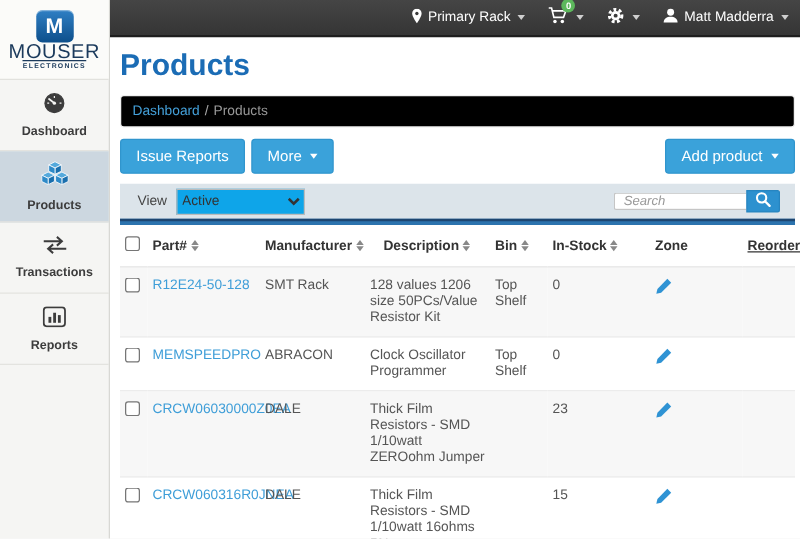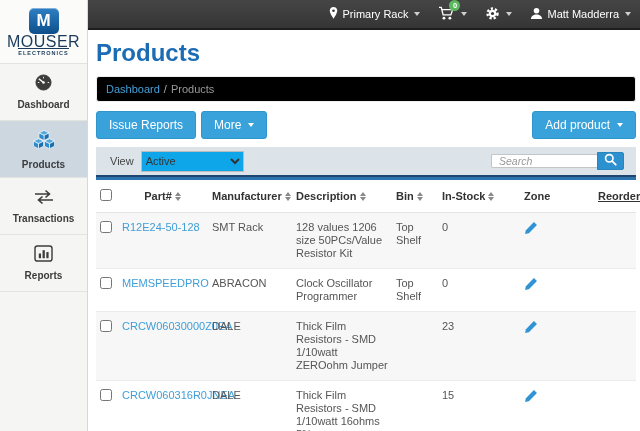--- a/index.html
+++ b/index.html
@@ -66,23 +66,23 @@
   .blue-divider { height:5px; background:#2c73ae; border-top:2px solid #1d4671; margin-bottom:0; }
 
   
   table { width:100%; border-collapse:collapse; font-size:11px; table-layout:fixed; }
   th { text-align:left; color:#333; font-weight:bold; padding:9px 4px; border-bottom:1px solid #e4e4e4;
     white-space:nowrap; }
   td { color:#555; padding:8px 4px; vertical-align:top; border-bottom:1px solid #ececec; line-height:13px; }
   tr.stripe td { background:#f7f7f7; }
   td a { color:#3f9ed8; text-decoration:none; }
   .col-check { width:22px; }
-  .col-part { width:90px;text-align:center; }
+  .col-part { width:90px; }
   .col-mfr { width:84px; }
-  .col-desc { width:100px; }
+  .col-desc { width:100px;text-align:center; }
   .col-bin { width:46px; }
   .col-stock { width:82px; }
   .col-edit { width:74px; }
   .col-reorder { text-align:left;text-decoration:underline; }
   .sort { display:inline-block; margin-left:3px; position:relative; width:7px; height:9px; vertical-align:-1px; }
   .sort::before { content:""; position:absolute; top:0; left:0; border-left:3.5px solid transparent;
     border-right:3.5px solid transparent; border-bottom:4px solid #888; }
   .sort::after { content:""; position:absolute; bottom:0; left:0; border-left:3.5px solid transparent;
     border-right:3.5px solid transparent; border-top:4px solid #888; }
   input[type=checkbox] { width:12px; height:12px; margin:0; cursor:pointer; }

